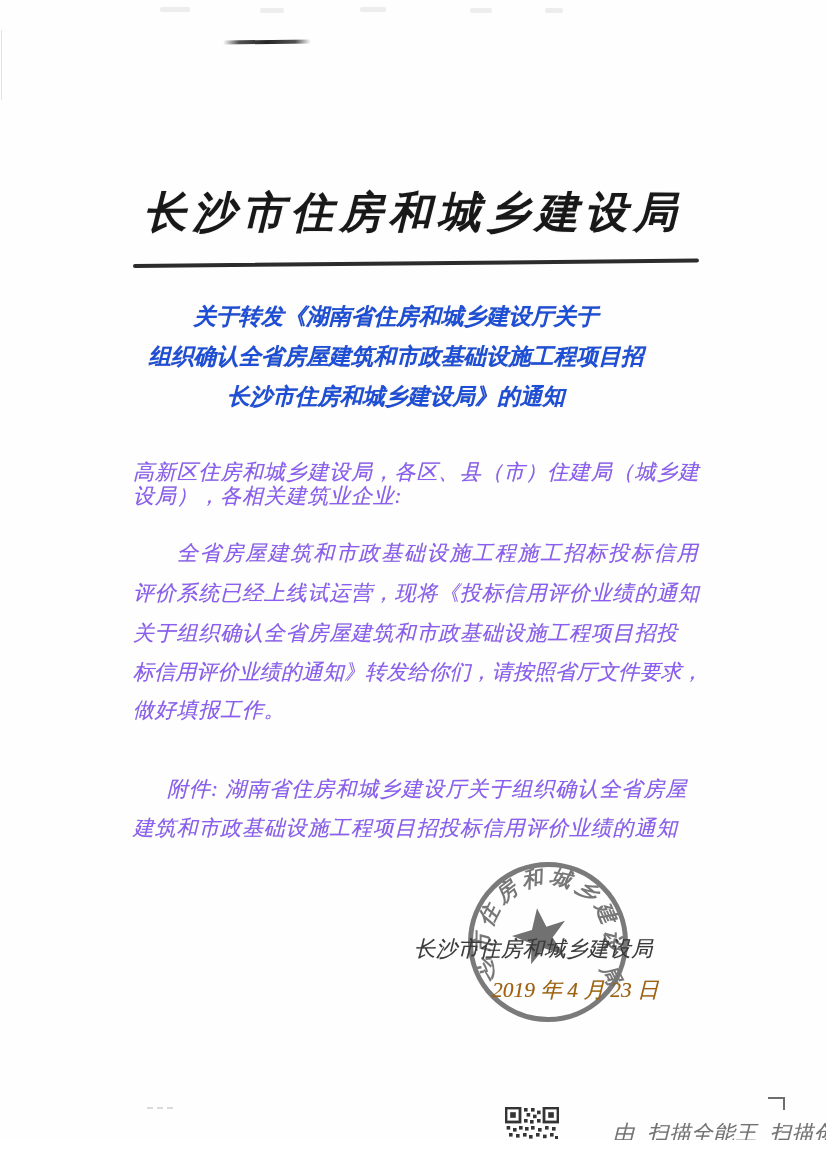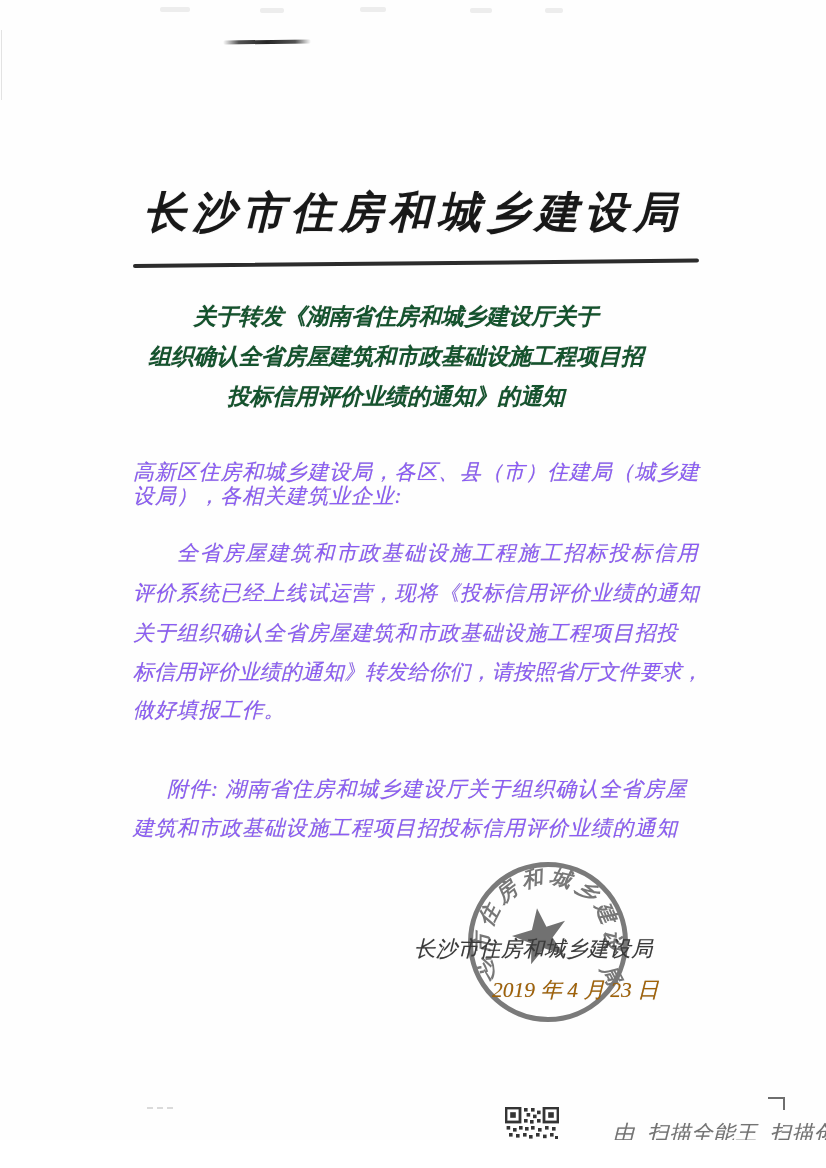--- a/index.html
+++ b/index.html
@@ -34,21 +34,21 @@
   }
   .head-rule{
     position:absolute;left:133px;top:264px;width:566px;height:4px;
     background:#2c2c2c;transform:rotate(-0.55deg);transform-origin:left center;
     border-radius:2px;
   }
   
   .doc-title{
     position:absolute;left:110px;top:297px;width:572px;
     text-align:center;font-size:22.5px;font-weight:bold;
-    line-height:40px;color:#14532d;
+    line-height:40px;color:#1d4ed8;
     text-shadow:0 0 .8px rgba(40,40,40,.4);
   }
   
   .body-line{
     position:absolute;left:133px;width:582px;
     font-size:21px;letter-spacing:.8px;color:#8b5cf6;
     text-shadow:0 0 .7px rgba(50,50,50,.35);
     white-space:nowrap;
   }
   .indent-2em{padding-left:44px;letter-spacing:1.7px;}
@@ -92,21 +92,21 @@
   <div class="smudge" style="left:545px;top:8px;width:18px;height:5px;"></div>
   <div class="edge-line"></div>
   <div class="dotted-mark"></div>
 
   <div class="agency-head">长沙市住房和城乡建设局</div>
   <div class="head-rule"></div>
 
   <div class="doc-title">
     <div>关于转发《湖南省住房和城乡建设厅关于</div>
     <div>组织确认全省房屋建筑和市政基础设施工程项目招</div>
-    <div>投标信用评价业绩的通知》的通知</div>
+    <div>长沙市住房和城乡建设局》的通知</div>
   </div>
 
   <div class="body-line" style="top:458px;">高新区住房和城乡建设局，各区、县（市）住建局（城乡建</div>
   <div class="body-line" style="top:482px;">设局），各相关建筑业企业:</div>
   <div class="body-line indent-2em" style="top:539px;">全省房屋建筑和市政基础设施工程施工招标投标信用</div>
   <div class="body-line" style="top:579px;">评价系统已经上线试运营，现将《投标信用评价业绩的通知</div>
   <div class="body-line" style="top:619px;">关于组织确认全省房屋建筑和市政基础设施工程项目招投</div>
   <div class="body-line tight" style="top:658px;">标信用评价业绩的通知》转发给你们，请按照省厅文件要求，</div>
   <div class="body-line" style="top:696px;">做好填报工作。</div>
 

